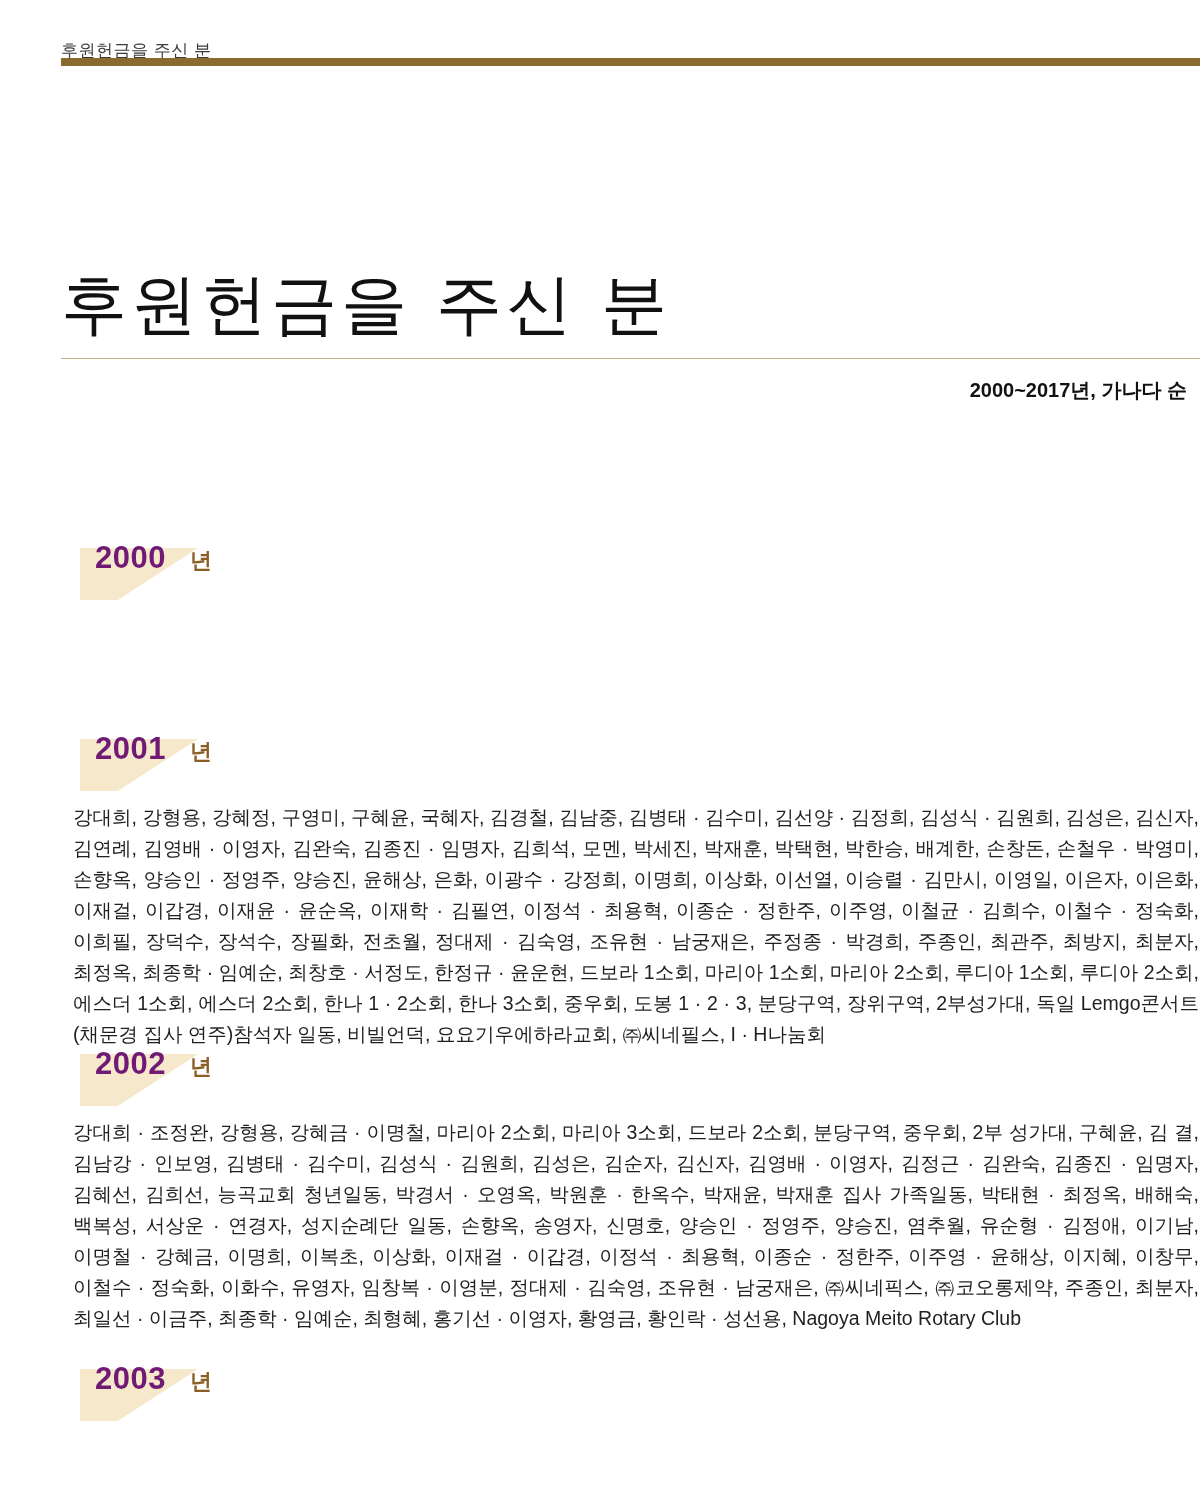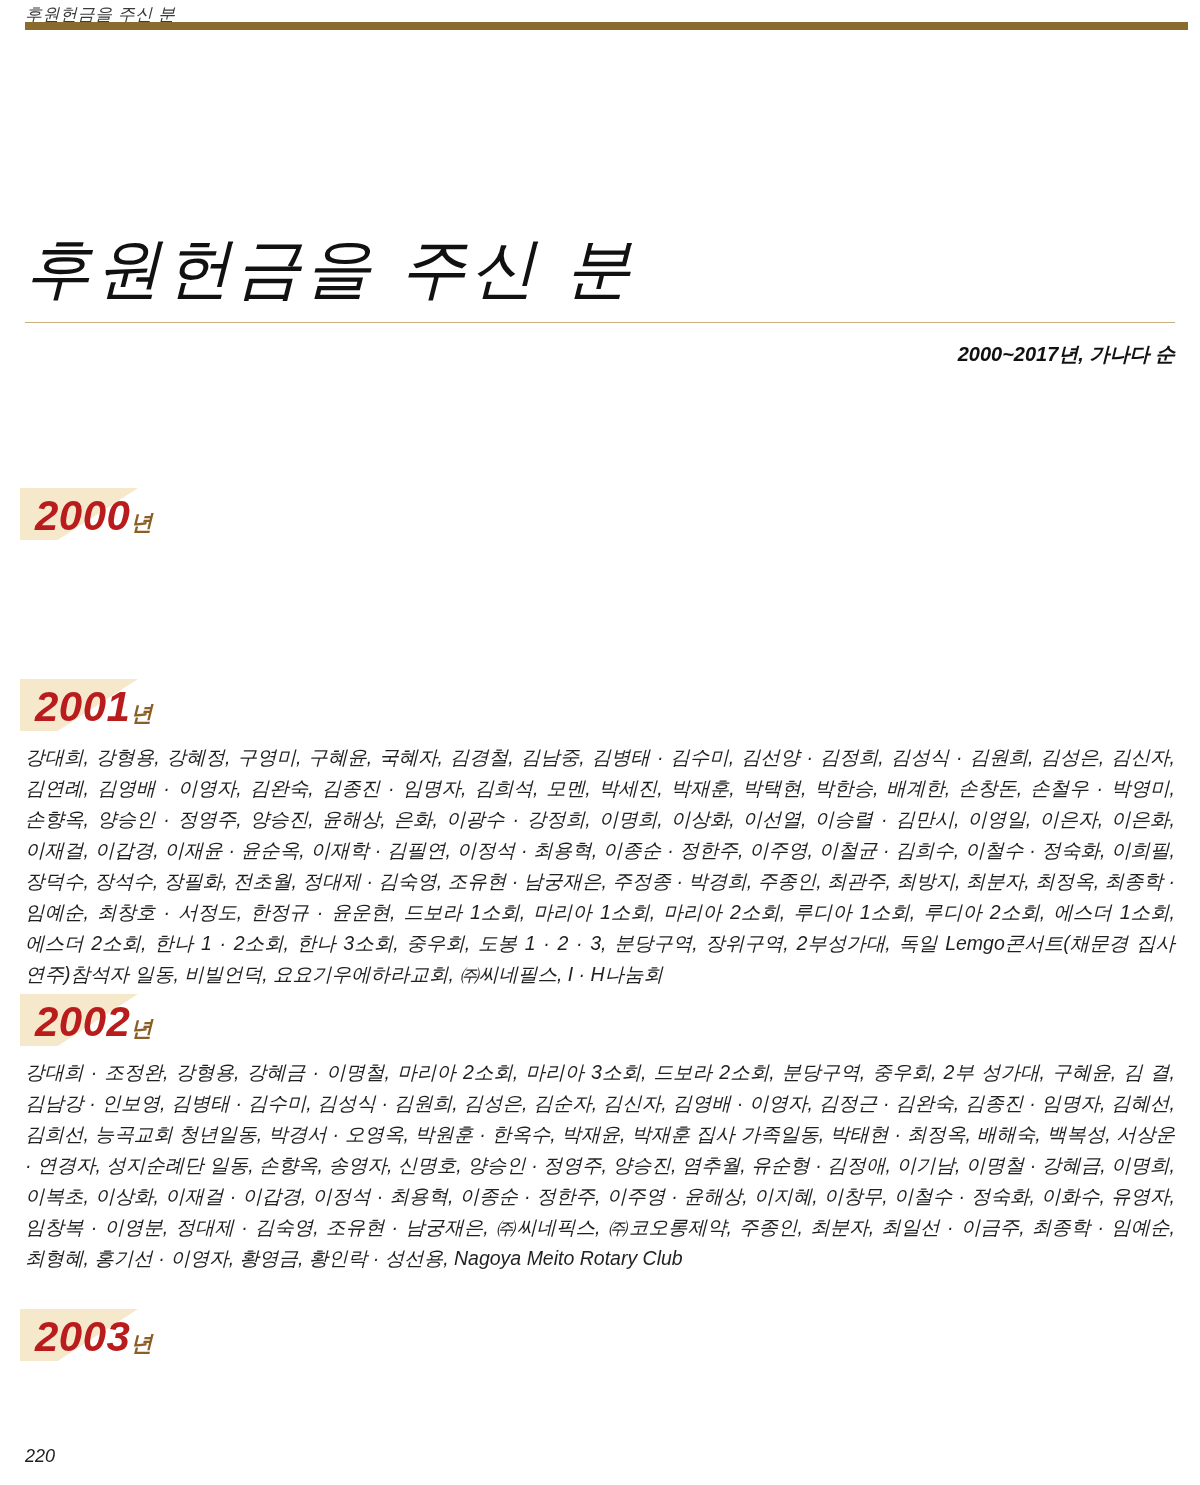--- a/index.html
+++ b/index.html
@@ -1,15 +1,15 @@
 <!DOCTYPE html>
 <html><head>
 <meta charset="utf-8">
 <style>
-  * { margin: 0; padding: 0; box-sizing: border-box; font-style: italic; }
+  * { margin: 12px; padding: 0; box-sizing: border-box; }
   html, body { background: #ffffff; }
   body {
     width: 1200px;
     height: 1485px;
     position: relative;
     font-family: "Liberation Sans", "DejaVu Sans", sans-serif;
     color: #1f1f1f;
     overflow: hidden;
   }
 
@@ -75,23 +75,23 @@
     top: -4px;
     width: 118px;
     height: 52px;
     background: #f6e8cb;
     clip-path: polygon(0 0, 100% 0, 32% 100%, 0 100%);
     z-index: 0;
   }
   .year-num {
     position: relative;
     z-index: 1;
-    font-size: 42px;
+    font-size: 31px;
     font-weight: bold;
-    color: #b91c1c;
+    color: #701a75;
     letter-spacing: 0.5px;
   }
   .year-suffix {
     position: relative;
     z-index: 1;
     font-size: 22px;
     font-weight: bold;
     color: #8a5f26;
   }
   .names {

